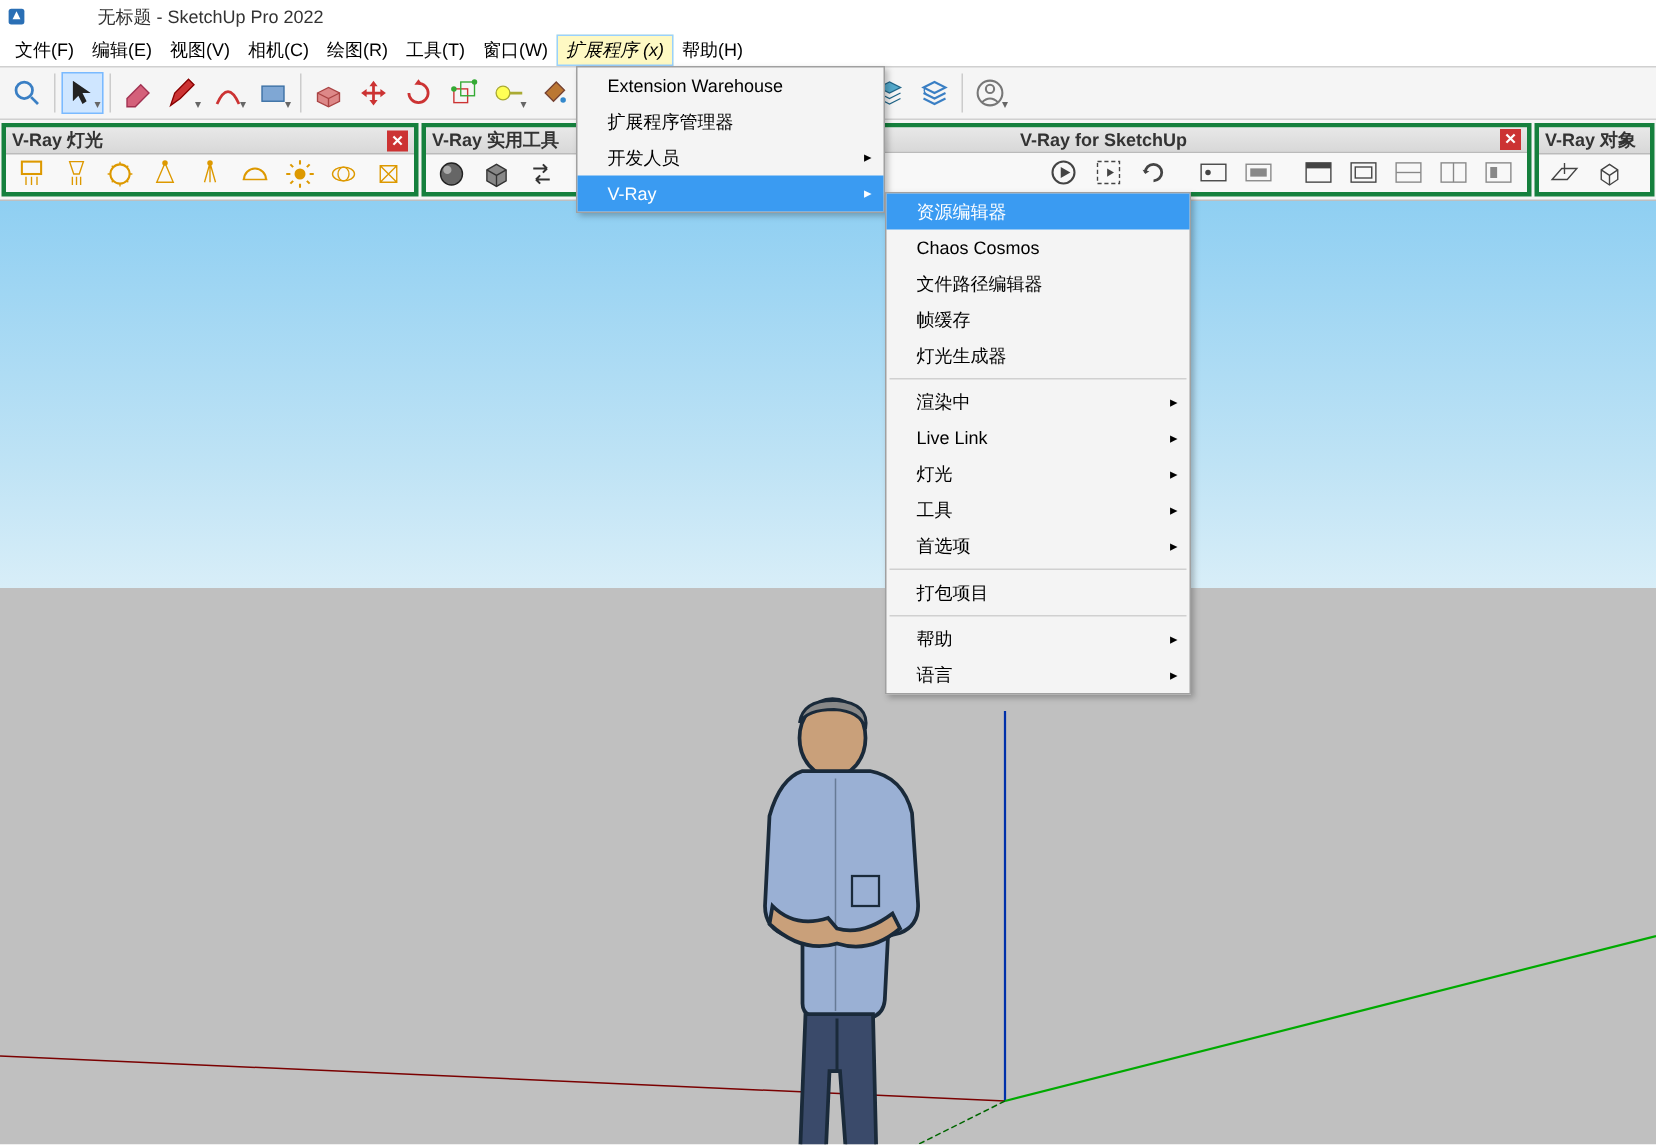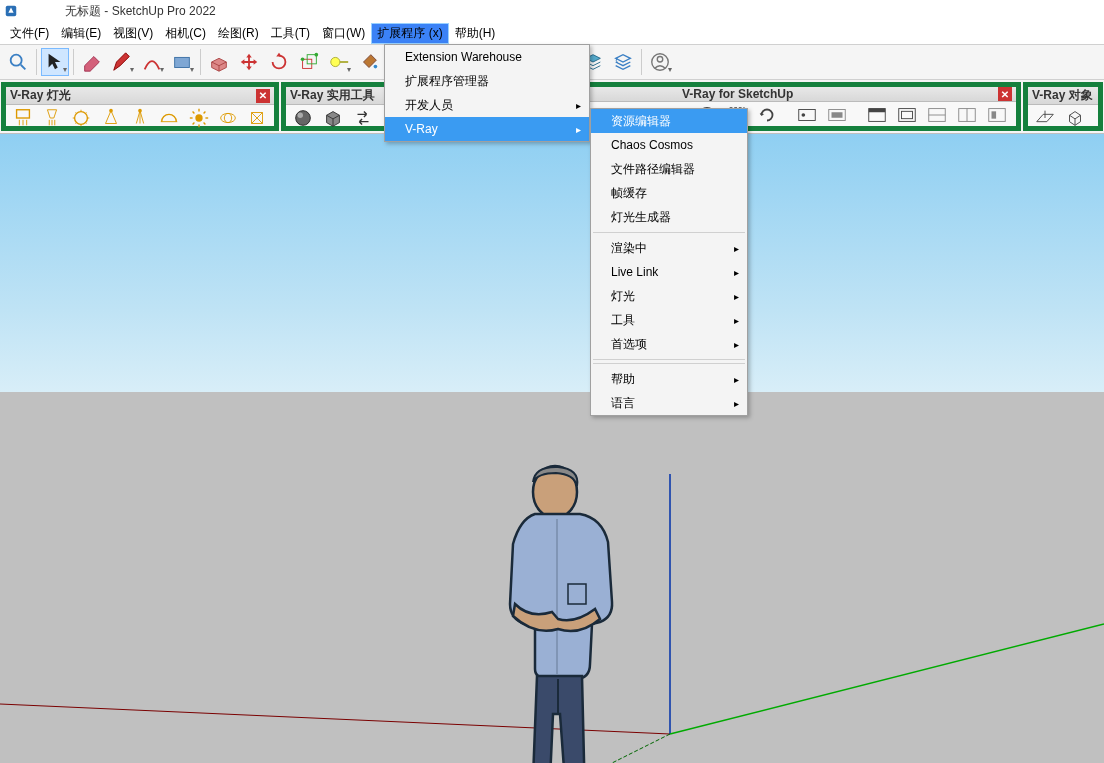--- a/index.html
+++ b/index.html
@@ -1,29 +1,29 @@
 <!DOCTYPE html>
 <html><head>
 <meta charset="utf-8">
 <style>
 * { margin:0; padding:0; box-sizing:border-box; font-family:"Microsoft YaHei","Segoe UI",sans-serif; font-size:12px; }
 html,body { width:1104px; height:763px; overflow:hidden; background:#fff; }
 .titlebar { height:22px; display:flex; align-items:center; padding-left:4px; color:#333;gap:43px; }
 .titlebar .app-icon { width:14px; height:14px; margin-right:4px; display:flex; align-items:center; justify-content:center; }
 .menubar { height:22px; display:flex; align-items:center; padding-left:4px; color:#000; }
 .menubar .mitem { padding:2px 6px; cursor:default; white-space:nowrap; }
-.menubar .mitem.active { background:#3b82f6; border:1px solid #99d1ff; padding:1px 5px; }
+.menubar .mitem.active { background:#fef9c3; border:1px solid #99d1ff; padding:1px 5px;font-style:italic; }
 .toolbar { height:36px; border-top:1px solid #d0d0d0; border-bottom:1px solid #d0d0d0; background:#f5f5f5; display:flex; align-items:center; padding:0 4px; gap:2px; }
 .tbtn { width:28px; height:28px; display:flex; align-items:center; justify-content:center; border:1px solid transparent; background:#fff0; position:relative; }
 .tbtn svg { width:22px; height:22px; }
 .tbtn.active { background:#cfe6ff; border:1px solid #7abaff; }
 .tbtn.dd::after { content:"▾"; font-size:8px; color:#666; position:absolute; right:1px; bottom:1px; }
 .sep { width:1px; height:26px; background:#ccc; margin:0 2px; }
 .panels { height:54px; display:flex; border-bottom:1px solid #bfbfbf; background:#f5f5f5; }
-.panel { border:5px solid #15803d; margin:2px 1px; display:flex; flex-direction:column; background:#f8f8f8; }
+.panel { border:3px solid #15803d; margin:2px 1px; display:flex; flex-direction:column; background:#f8f8f8; }
 .panel-hd { height:20px; background:linear-gradient(#e8e8e8,#d8d8d8); display:flex; align-items:center; padding:0 4px; font-weight:bold; color:#333; border-bottom:1px solid #bbb; }
 .panel-hd .x { margin-left:auto; width:14px; height:14px; background:#c33; color:#fff; display:flex; align-items:center; justify-content:center; font-size:10px; cursor:default; }
 .panel-body { flex:1; display:flex; align-items:center; padding:0 4px; gap:4px; }
 .pbtn { width:26px; height:26px; display:flex; align-items:center; justify-content:center; }
 .pbtn svg { width:22px; height:22px; }
 .viewport { position:relative; width:1104px; height:629px; overflow:hidden; background:linear-gradient(to bottom,#8fcff2 0%, #bfe3f5 28%, #d8eef8 41%, #c0c0c0 41%, #c0c0c0 100%); }
 .dropdown { position:absolute; background:#f4f4f4; border:1px solid #a0a0a0; box-shadow:2px 2px 4px rgba(0,0,0,.25); z-index:100; }
 .ditem { height:24px; padding:0 28px 0 20px; display:flex; align-items:center; white-space:nowrap; position:relative; color:#000; }
 .ditem.highlight { background:#3a9bf2; color:#fff; }
 .ditem.sub::after { content:"▸"; position:absolute; right:8px; font-size:10px; }
@@ -401,29 +401,30 @@
   </svg>
 </div>
 
 <div class="dropdown" style="left:384px; top:44px; width:206px">
   <div class="ditem">Extension Warehouse</div>
   <div class="ditem">扩展程序管理器</div>
   <div class="ditem sub">开发人员</div>
   <div class="ditem sub highlight">V-Ray</div>
 </div>
 
-<div class="dropdown" style="left:590px; top:108px; width:158px">
+<div class="dropdown" style="left:590px; top:128px; width:204px">
   <div class="ditem highlight">资源编辑器</div>
   <div class="ditem">Chaos Cosmos</div>
   <div class="ditem">文件路径编辑器</div>
   <div class="ditem">帧缓存</div>
   <div class="ditem">灯光生成器</div>
   <div class="dsep"></div>
   <div class="ditem sub">渲染中</div>
   <div class="ditem sub">Live Link</div>
   <div class="ditem sub">灯光</div>
   <div class="ditem sub">工具</div>
   <div class="ditem sub">首选项</div>
   <div class="dsep"></div>
+  <div class="ditem">打包项目</div>
   <div class="dsep"></div>
   <div class="ditem sub">帮助</div>
   <div class="ditem sub">语言</div>
 </div>
 
 </body></html>

